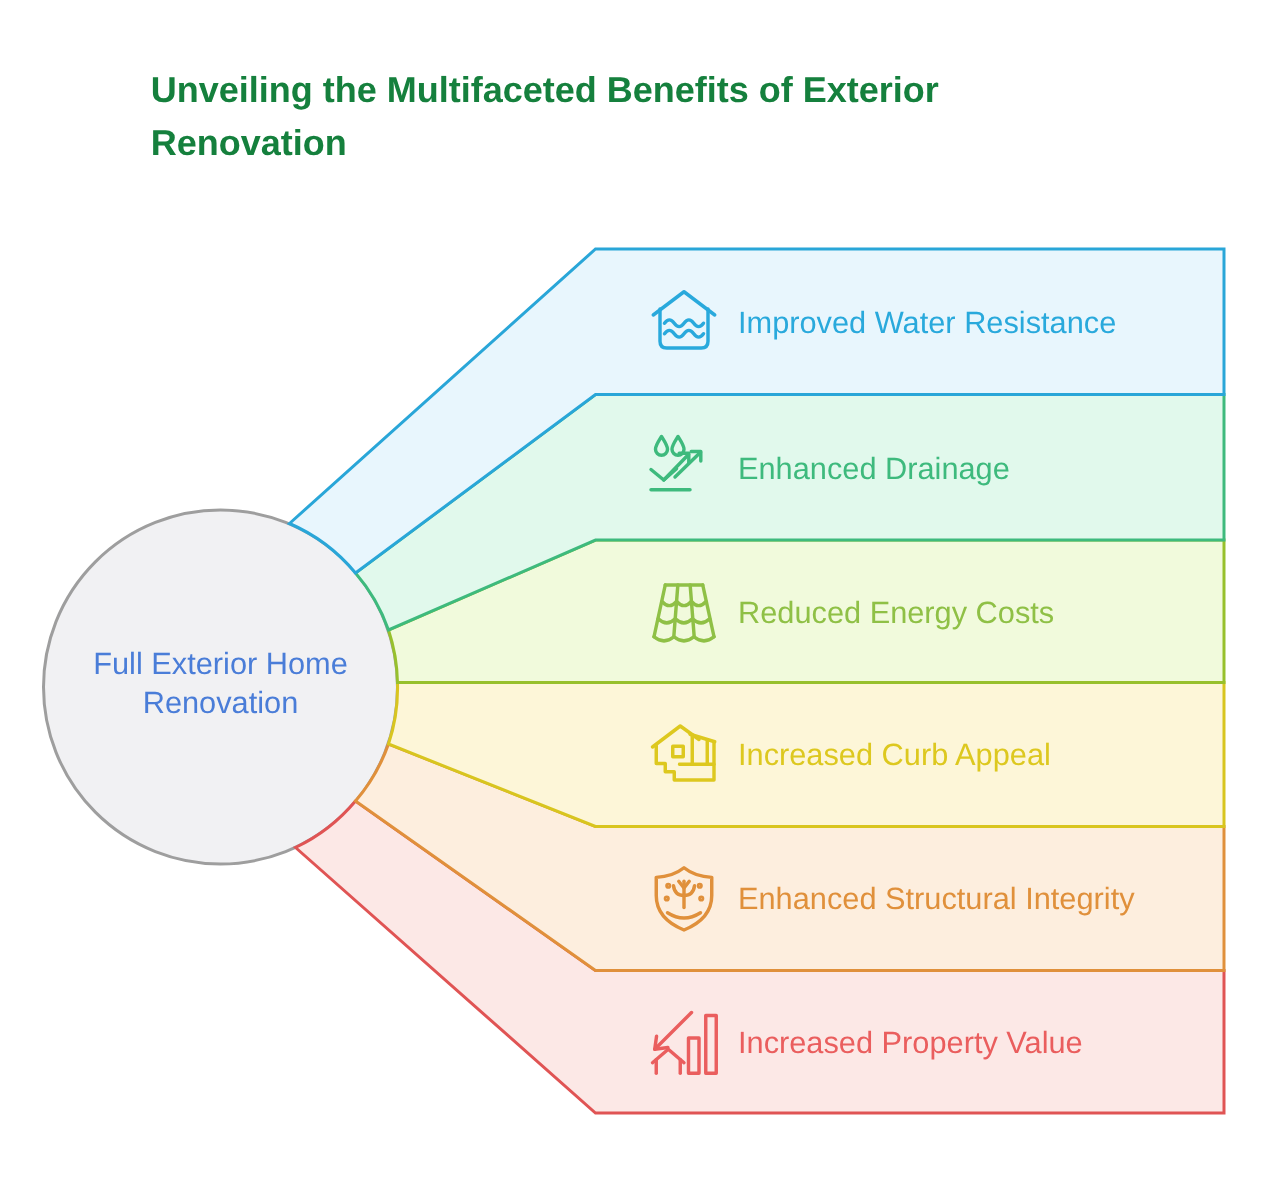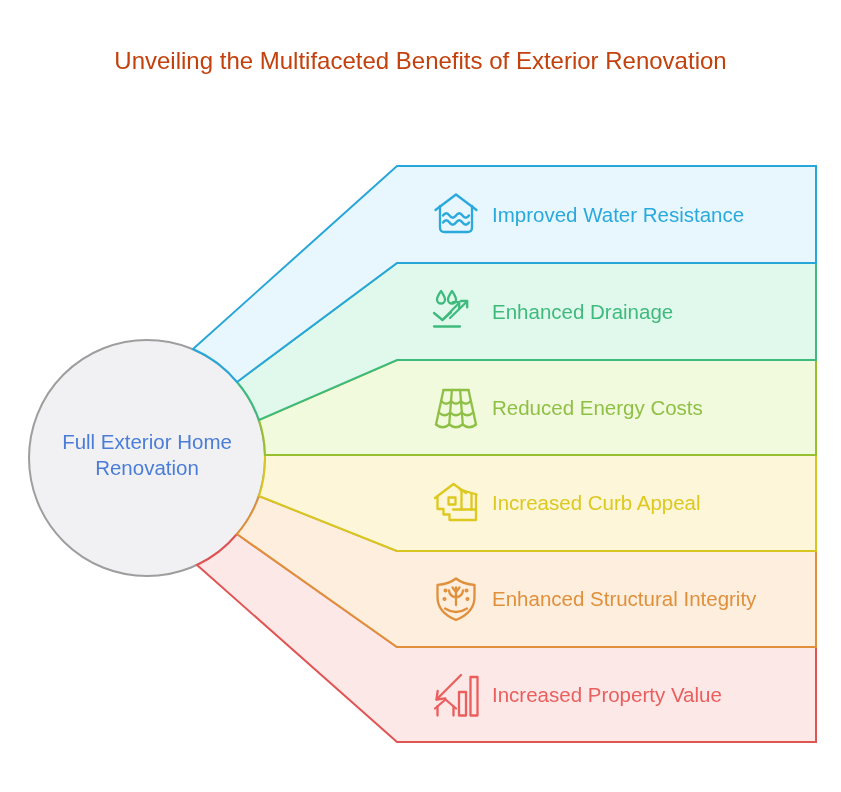--- a/index.html
+++ b/index.html
@@ -2,22 +2,22 @@
 <html><head>
 <meta charset="utf-8">
 <style>
   html,body { margin:0; padding:0; background:#ffffff; }
   .stage {
     position:relative; width:841px; height:792px; background:#ffffff;
     font-family:"Liberation Sans", sans-serif; overflow:hidden;
   }
   .title {
     position:absolute; top:44px; left:50%; transform:translateX(-50%);
-    width:640px; text-align:center;
-    font-size:24px; font-weight:400; line-height:1.45; color:#c2410c;
+    width:640px; text-align:left;
+    font-size:24px; font-weight:700; line-height:1.45; color:#15803d;
   }
   .diagram { position:absolute; top:0; left:0; }
   .band-path { stroke-width:2; }
   .band-label { font-family:"Liberation Sans", sans-serif; font-size:20.5px; }
   .center-label { font-family:"Liberation Sans", sans-serif; font-size:20.5px; text-anchor:middle; }
   .icon-g { fill:none; stroke-width:2.3; stroke-linecap:round; stroke-linejoin:round; }
 </style>
 </head>
 <body>
 

